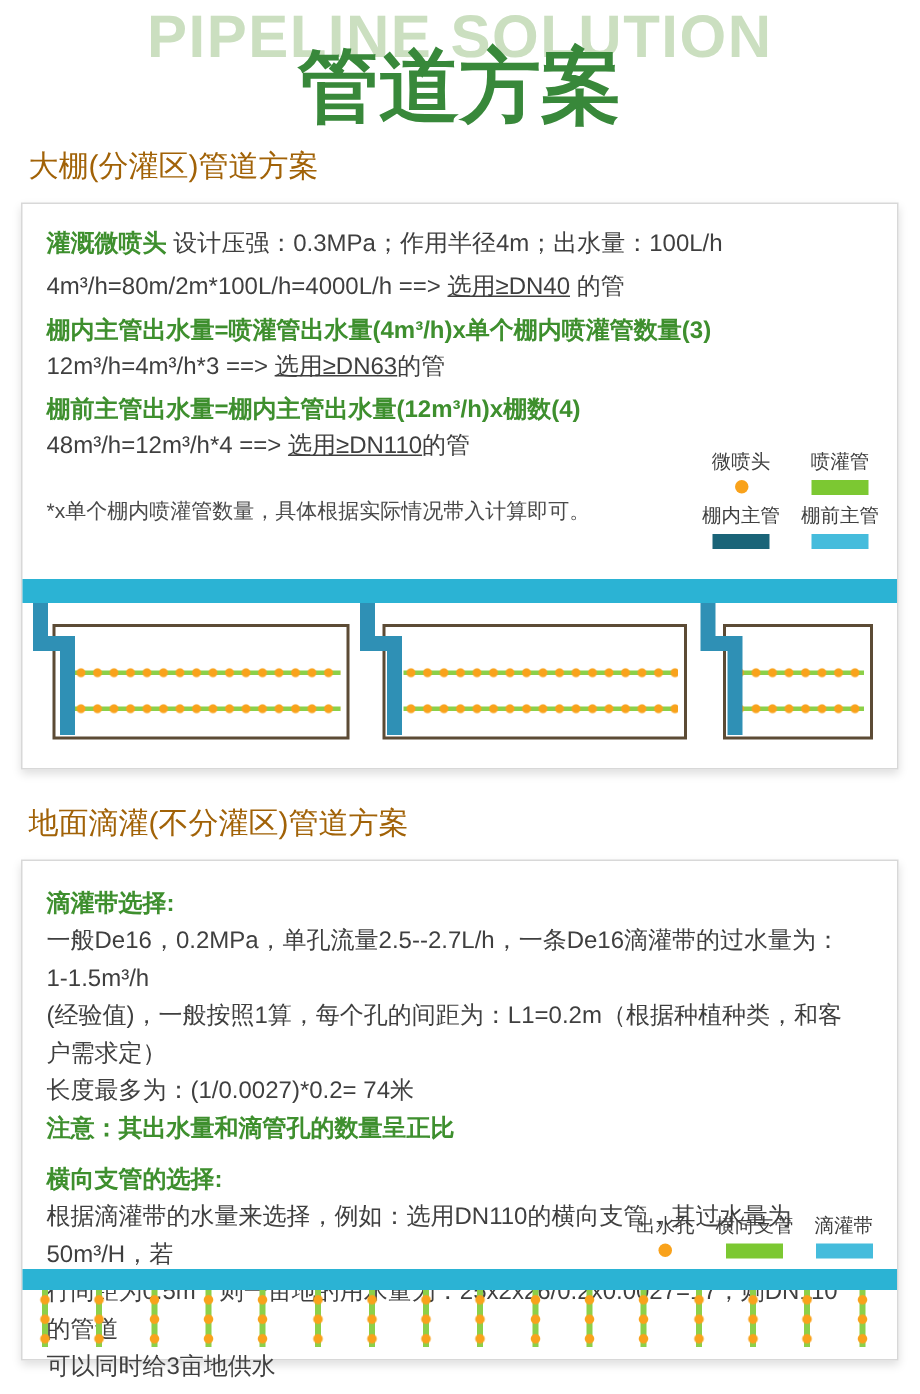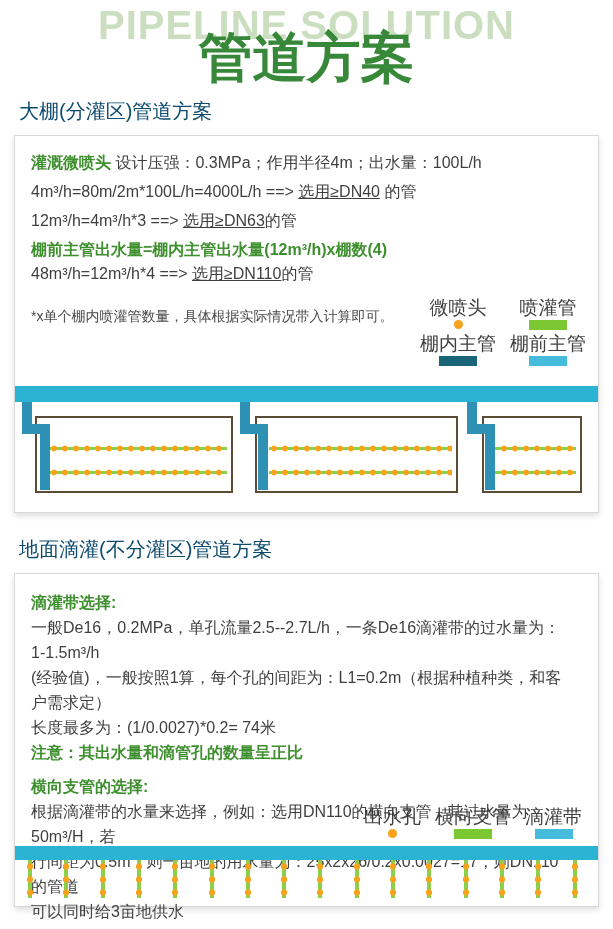--- a/index.html
+++ b/index.html
@@ -4,21 +4,21 @@
 <style>
   html,body{margin:0;padding:0;background:#fff;}
   .page{position:relative;width:613px;height:929px;overflow:hidden;background:#fff;
         font-family:"Liberation Sans","DejaVu Sans",sans-serif;color:#3F3F3F;}
   
   header{position:relative;height:97px;}
   .title-en{position:absolute;top:3px;left:0;right:0;text-align:center;
             font-size:40px;font-weight:bold;color:#CBDFC0;letter-spacing:1px;white-space:nowrap;}
   .title-zh{position:absolute;top:22px;left:0;right:0;text-align:center;
             font-size:54px;font-weight:bold;color:#38883A;}
-  .sec{margin:2px 0 12px 19px;font-size:20px;line-height:24px;font-weight:normal;color:#0c4a6e;}
+  .sec{margin:2px 0 12px 19px;font-size:20px;line-height:24px;font-weight:normal;color:#a16207;}
   .sec2{margin-top:24px;}
   
   .panel{position:relative;margin:0 14px;border:1px solid #D8D8D8;background:#fff;
          box-sizing:border-box;box-shadow:0 3px 6px rgba(0,0,0,.13);
          padding:16px 28px 0 16px;font-size:16px;}
   .panel1{height:378px;}
   .panel2{height:334px;}
   .ln{margin:0 0 7px 0;line-height:22px;}
   .fr{margin:0 0 2px 0;line-height:22px;}
   .rs{margin:0 0 7px 0;line-height:22px;}
@@ -26,21 +26,21 @@
   .g{color:#3E8F2E;font-weight:bold;}
   .u{text-decoration:underline;}
   .note{margin:0;font-size:14px;line-height:20px;color:#4A4A4A;}
   .p2l{margin:0;line-height:25px;}
   .hh{margin-top:9px;}
   .nt2{margin-top:2px;}
   
   .legend{position:absolute;display:grid;justify-items:center;}
   .legend1{top:163px;right:12px;grid-template-columns:auto auto;column-gap:14px;row-gap:5px;}
   .legend2{top:234px;right:16px;grid-template-columns:auto auto auto;column-gap:14px;}
-  .leg{display:flex;flex-direction:column;align-items:center;font-size:19px;color:#3F3F3F;line-height:17px;}
+  .leg{display:flex;flex-direction:column;align-items:center;font-size:13px;color:#3F3F3F;line-height:17px;}
   .sw-bar{width:38px;height:10px;margin-top:4px;}
   .sw-dot{width:9px;height:9px;border-radius:50%;margin-top:4px;}
   
   .bar1{position:absolute;left:0;right:0;top:250px;height:16px;background:#2BB3D4;z-index:3;}
   .pipes{position:absolute;left:0;top:266px;z-index:2;}
   .gh{position:absolute;top:280px;height:73px;border:2px solid #5C4B35;background:#fff;z-index:1;}
   .ghA{left:20px;width:194px;}
   .ghB{left:240px;width:199px;}
   .ghC{left:467px;width:96px;}
   .drip-line{position:absolute;left:12px;right:4px;height:3px;background:#8CD049;}
@@ -64,20 +64,21 @@
   <header>
     <div class="title-en">PIPELINE SOLUTION</div>
     <div class="title-zh">管道方案</div>
   </header>
 
   <h2 class="sec">大棚(分灌区)管道方案</h2>
 
   <section class="panel panel1">
     <p class="ln"><span class="g">灌溉微喷头</span><span> 设计压强：0.3MPa；作用半径4m；出水量：100L/h</span></p>
     <p class="rs"><span>4m³/h=80m/2m*100L/h=4000L/h ==&gt;  </span><span class="u">选用≥DN40</span><span> 的管</span></p>
+    <p class="fr g">棚内主管出水量=喷灌管出水量(4m³/h)x单个棚内喷灌管数量(3)</p>
     <p class="rs"><span>12m³/h=4m³/h*3 ==&gt;  </span><span class="u">选用≥DN63</span><span>的管</span></p>
     <p class="fr g">棚前主管出水量=棚内主管出水量(12m³/h)x棚数(4)</p>
     <p class="rs rs-last"><span>48m³/h=12m³/h*4 ==&gt;  </span><span class="u">选用≥DN110</span><span>的管</span></p>
     <p class="note">*x单个棚内喷灌管数量，具体根据实际情况带入计算即可。</p>
 
     <div class="legend legend1">
       <div class="leg">
         <span>微喷头</span>
         <span class="sw-dot" style="background: rgb(249, 162, 27);"></span>
       </div>

